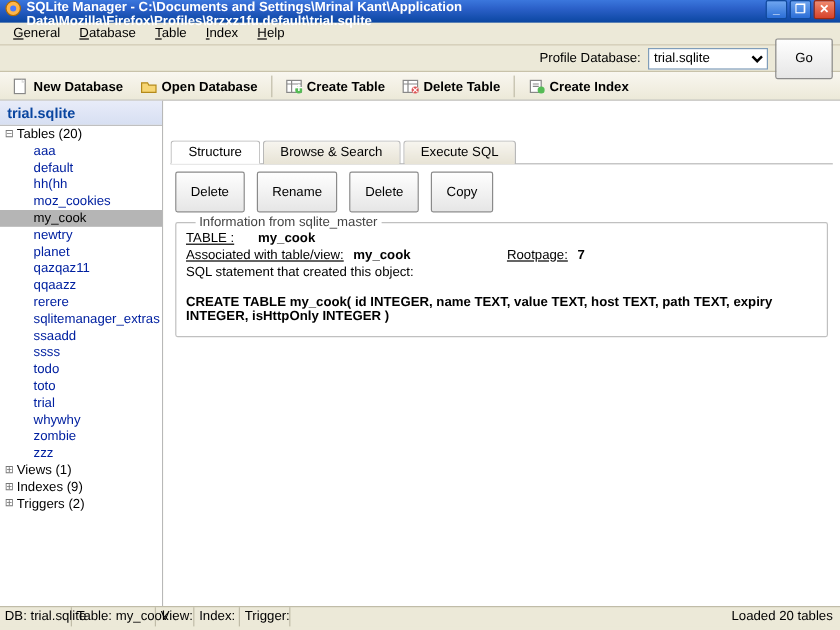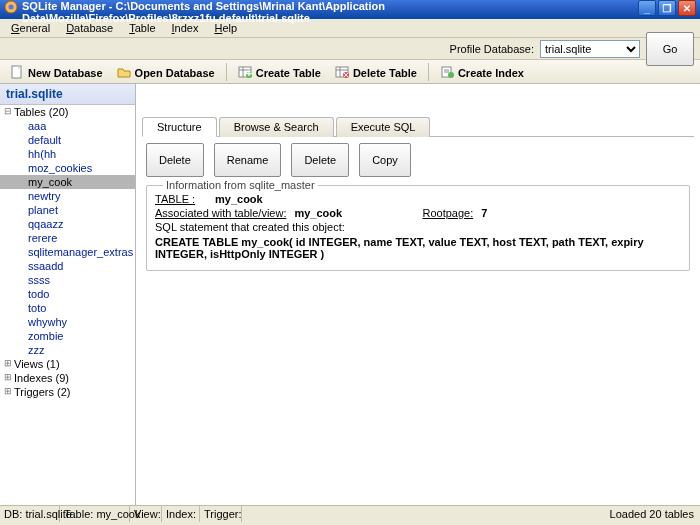--- a/index.html
+++ b/index.html
@@ -31,21 +31,21 @@
   .content { flex:1; background:#fff; padding: 4px 6px; overflow:auto; }
   .tabs { display:flex; border-bottom:1px solid #b8b8b8; gap:0;margin-top:28px; }
   .tab { padding: 3px 14px; border:1px solid #b8b8b8; border-bottom:none; border-radius:3px 3px 0 0; background:linear-gradient(#f7f5ef,#e7e3d5); margin-right:2px; cursor:pointer; position:relative; top:1px; }
   .tab.active { background:#fff; border-bottom:1px solid #fff; font-weight:normal; }
   .actionrow { padding:6px 4px 8px; display:flex; gap:10px; }
   .fieldset { border:1px solid #c0c0c0; border-radius:2px; padding: 6px 8px 10px; margin: 0 4px 6px; position:relative; }
   .fieldset .legend { position:absolute; top:-7px; left:16px; background:#fff; padding:0 3px; color:#444; }
   .info-row { display:flex; gap:8px; padding:1px 0; }
   .info-row .k { min-width: 150px; text-decoration: underline; }
   .info-row .v { font-weight:bold; }
-  .sql { font-weight:bold; margin-top:2px; }
+  .sql { font-weight:bold; margin-top:12px; }
   .statusbar { height:17px; border-top:1px solid #c0bca8; background:#ece9d8; display:flex; align-items:center; font-size:10px; }
   .statusbar .cell { border-right:1px solid #c0bca8; padding:0 4px; height:100%; display:flex; align-items:center; white-space:nowrap; }
   .statusbar .spacer { flex:1; border-right:1px solid #c0bca8; }
   .statusbar .last { padding:0 6px; }
   u.m { text-decoration: underline; }
 </style>
 </head>
 <body>
 
 <div class="titlebar">
@@ -142,27 +142,29 @@
     <div class="sidehead">trial.sqlite</div>
     <div class="tree" id="tree">
         <div class="trow cat">Tables (20)</div>
         <div class="trow l2">aaa</div>
         <div class="trow l2">default</div>
         <div class="trow l2">hh(hh</div>
         <div class="trow l2">moz_cookies</div>
         <div class="trow l2 sel">my_cook</div>
         <div class="trow l2">newtry</div>
         <div class="trow l2">planet</div>
+        <div class="trow l2">qazqaz11</div>
         <div class="trow l2">qqaazz</div>
         <div class="trow l2">rerere</div>
         <div class="trow l2">sqlitemanager_extras</div>
         <div class="trow l2">ssaadd</div>
         <div class="trow l2">ssss</div>
         <div class="trow l2">todo</div>
         <div class="trow l2">toto</div>
+        <div class="trow l2">trial</div>
         <div class="trow l2">whywhy</div>
         <div class="trow l2">zombie</div>
         <div class="trow l2">zzz</div>
         <div class="trow cat collapsed">Views (1)</div>
         <div class="trow cat collapsed">Indexes (9)</div>
         <div class="trow cat collapsed">Triggers (2)</div>
       </div>
   </div>
 
   <div class="content">

